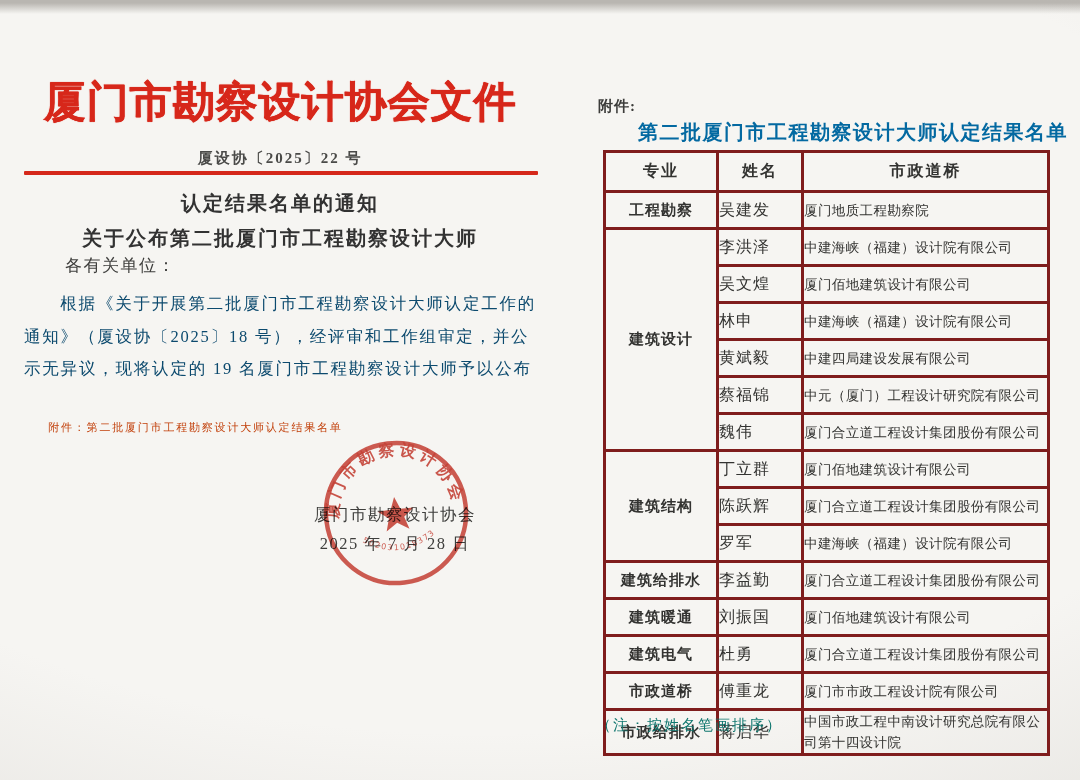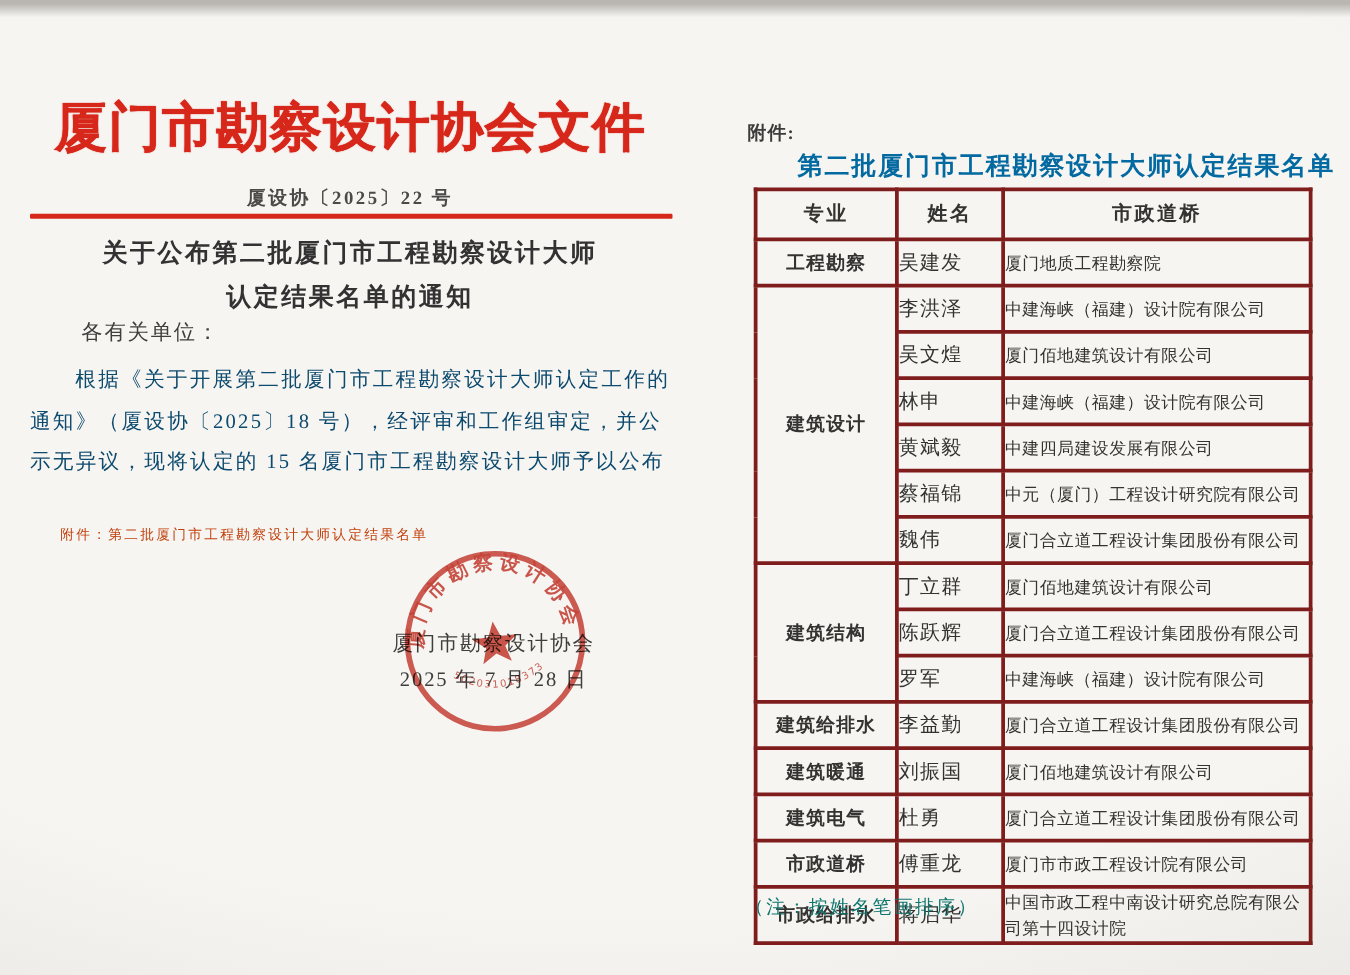--- a/index.html
+++ b/index.html
@@ -97,28 +97,28 @@
   }
 </style>
 </head>
 <body>
 
 <div class="page" id="left-page">
   <div class="masthead">厦门市勘察设计协会文件</div>
   <div class="doc-number">厦设协〔2025〕22 号</div>
   <div class="red-rule"></div>
   <div class="notice-title">
+    <div>认定结果名单的通知</div>
     <div>关于公布第二批厦门市工程勘察设计大师</div>
-    <div>认定结果名单的通知</div>
   </div>
   <div class="salutation">各有关单位：</div>
   <div class="body-text">
     <div class="line indent">根据《关于开展第二批厦门市工程勘察设计大师认定工作的</div>
     <div class="line">通知》（厦设协〔2025〕18 号），经评审和工作组审定，并公</div>
-    <div class="line">示无异议，现将认定的 15 名厦门市工程勘察设计大师予以公布</div>
+    <div class="line">示无异议，现将认定的 19 名厦门市工程勘察设计大师予以公布</div>
   </div>
   <div class="attachment-ref">附件：第二批厦门市工程勘察设计大师认定结果名单</div>
 
   <div class="signature-block">
     <div>厦门市勘察设计协会</div>
     <div>2025 年 7 月 28 日</div>
   </div>
 
   <svg class="seal" viewBox="0 0 156 156" xmlns="http://www.w3.org/2000/svg">
     <circle cx="78" cy="78" r="70" fill="none" stroke="#c8372b" stroke-width="4.5" opacity="0.88"></circle>

